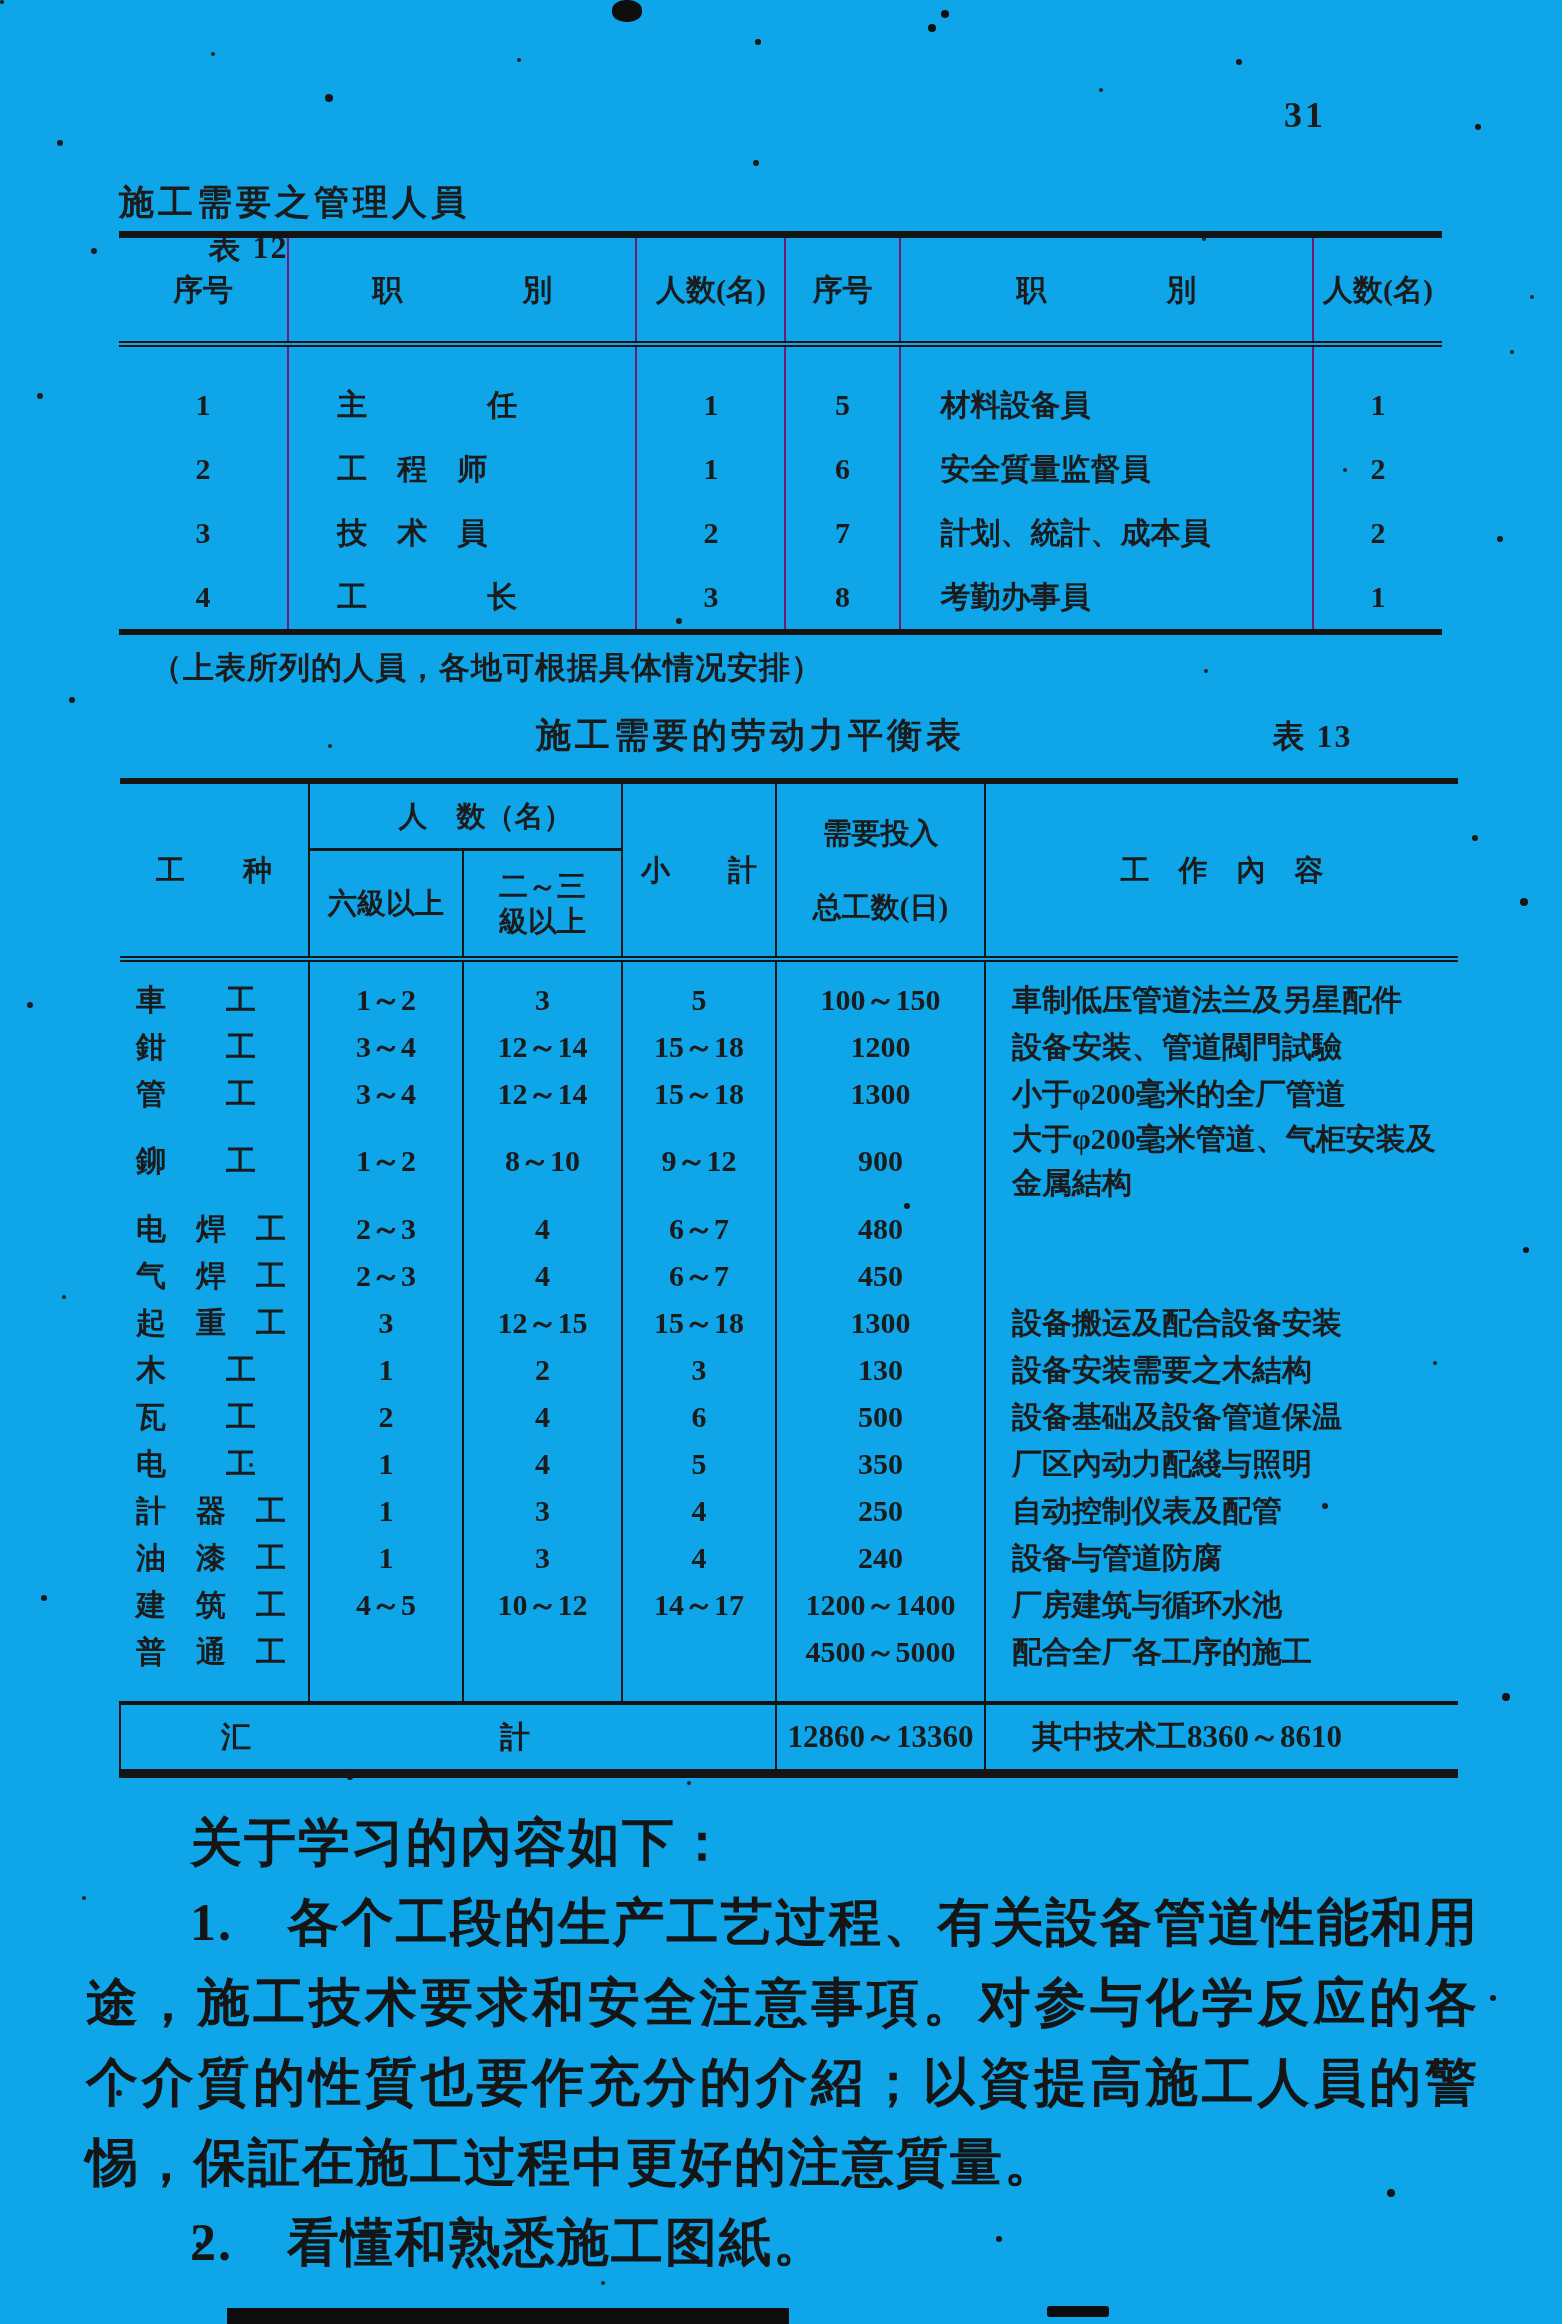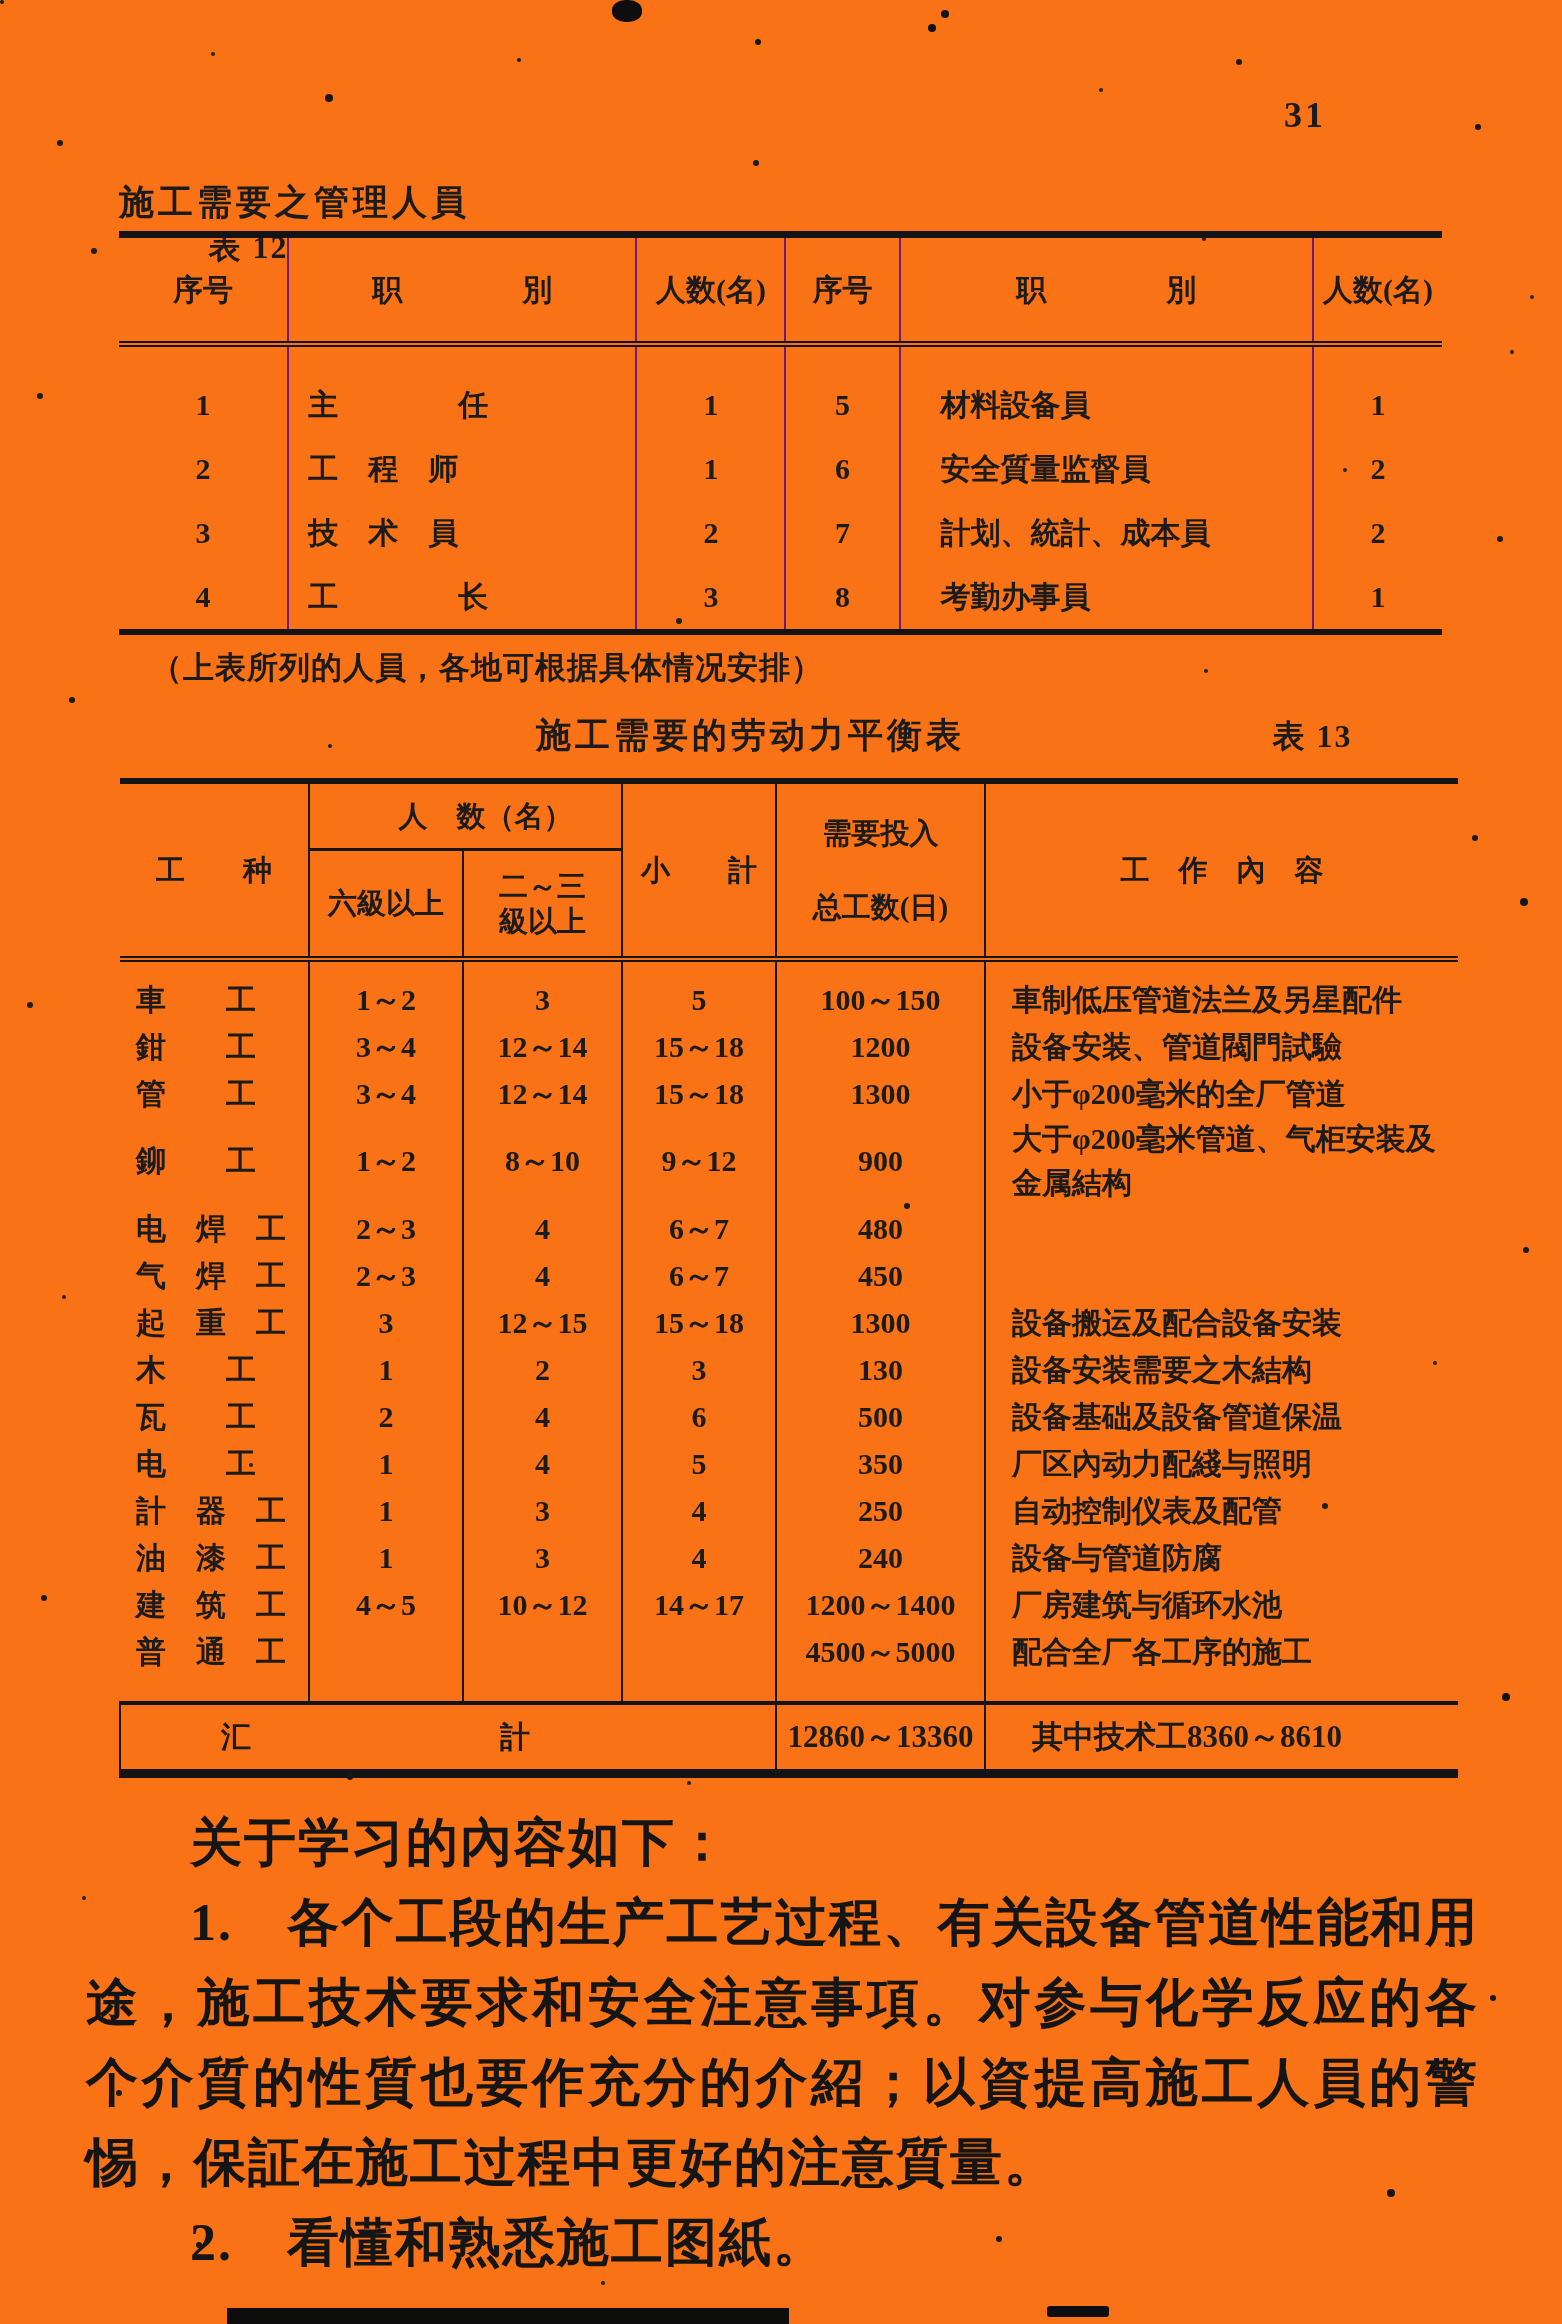--- a/index.html
+++ b/index.html
@@ -1,18 +1,18 @@
 <!DOCTYPE html>
 <html><head>
 <meta charset="utf-8">
 <style>
   html,body{margin:0;padding:0;background:#8a8a8a;}
   .page{
     position:relative;width:1562px;height:2324px;margin:0 auto;
-    background:#f97316;overflow:hidden;
+    background:#0ea5e9;overflow:hidden;
     font-family:"Liberation Serif","DejaVu Serif",serif;color:#1b1b1b;
   }
   
   .page-number{position:absolute;top:94px;left:1284px;font-size:36px;font-weight:800;letter-spacing:3px;}
   
   .titlebar{position:absolute;left:119px;width:1323px;display:flex;align-items:baseline;}
   .titlebar .tspace{width:199px;}
   .tbl-title{flex:1;text-align:center;font-size:35px;font-weight:800;letter-spacing:4px;white-space:nowrap;}
   .tbl-label{width:259px;text-align:center;font-size:32px;font-weight:700;letter-spacing:2px;}
   #t12-titlebar{top:179px;flex-direction:column;}
@@ -22,21 +22,21 @@
   th,td{padding:0;font-weight:700;line-height:1.25;overflow:hidden;}
   
   .t12{position:absolute;top:231px;left:119px;width:1323px;font-size:30px;
        border-top:7px solid #141414;border-bottom:6px solid #141414;}
   .t12 col.a{width:169px}.t12 col.b{width:348px}.t12 col.c{width:149px}
   .t12 col.d{width:114px}.t12 col.e{width:413px}.t12 col.f{width:129px}
   .t12 th{height:103px;font-size:30px;border-bottom:6px double #141414;text-align:center;}
   .t12 th,.t12 td{border-left:2px solid #701a75;}
   .t12 th:first-child,.t12 td.c0{border-left:none;}
   .t12 tbody td{height:64px;text-align:center;}
-  .t12 tbody td.c1{text-align:left;padding-left:19px;margin-top:24px;}
+  .t12 tbody td.c1{text-align:left;padding-left:48px;margin-top:24px;}
   .t12 tbody td.c4{text-align:left;padding-left:40px;}
   .t12 tbody tr:first-child td{padding-top:26px;}
   
   .note{position:absolute;top:647px;left:151px;font-size:31px;font-weight:600;letter-spacing:1px;}
   
   .t13{position:absolute;top:778px;left:119px;width:1338px;font-size:30px;
        border-top:6px solid #141414;border-bottom:9px solid #141414;}
   .t13 col.a{width:189px}.t13 col.b{width:154px}.t13 col.c{width:159px}
   .t13 col.d{width:154px}.t13 col.e{width:209px}.t13 col.f{width:473px}
   .t13 th{text-align:center;font-size:29px;}

